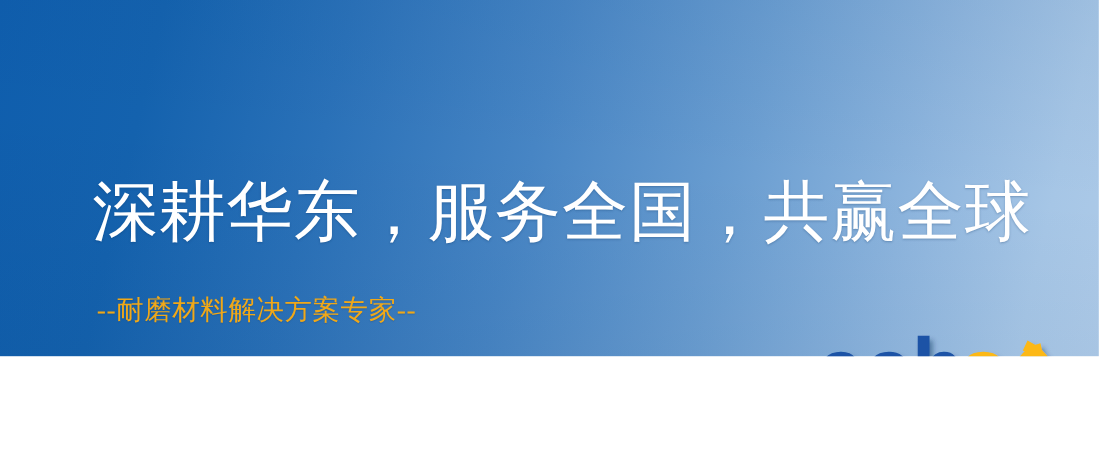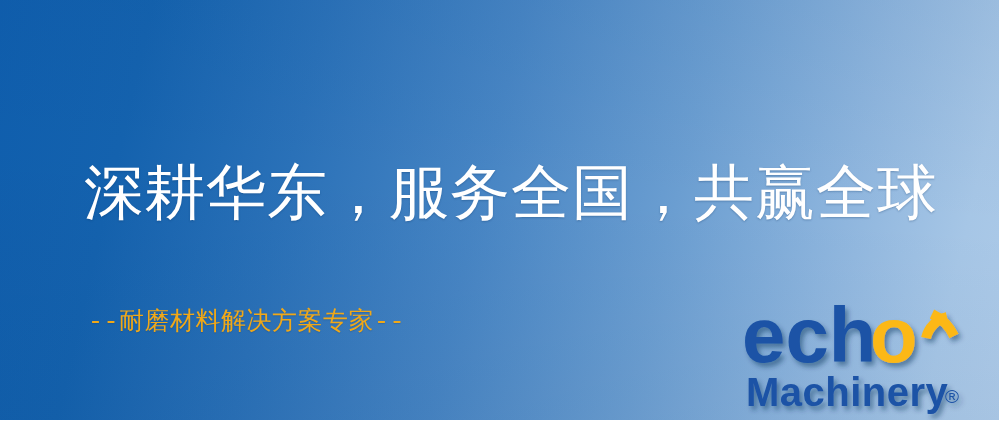--- a/index.html
+++ b/index.html
@@ -4,21 +4,21 @@
 <style>
   html, body {
     margin: 0;
     padding: 0;
     background: #ffffff;
   }
 
   #banner {
     position: relative;
     width: 999px;
-    height: 420px;
+    height: 324px;
     overflow: hidden;
     
     background:
       linear-gradient(103deg,
         #0f5ead 0%,
         #1462ae 14%,
         #2a71b8 30%,
         #4785c4 48%,
         #6b9ed1 66%,
         #8fb6de 82%,
@@ -47,29 +47,28 @@
     letter-spacing: 1px;
     white-space: nowrap;
     text-shadow: 0 1px 2px rgba(10,50,95,0.30);
     z-index: 3;
   }
 
   .subhead {
     position: absolute;
     left: 88px;
     top: 268px;
-    font-family: Liberation Mono, monospace;
+    font-family: Liberation Serif, serif;
     font-size: 25px;
     line-height: 30px;
     color: #f0a818;
     letter-spacing: 0.5px;
     white-space: nowrap;
     text-shadow: 0 1px 1px rgba(20,60,110,0.25);
     z-index: 3;
-    margin-top: 40px;
   }
 
   
   .logo {
     position: absolute;
     left: 742px;
     top: 300px;
     width: 252px;
     height: 118px;
     z-index: 4;

